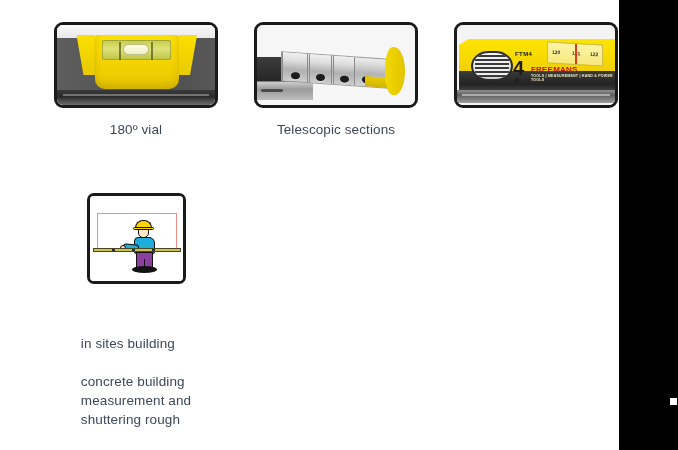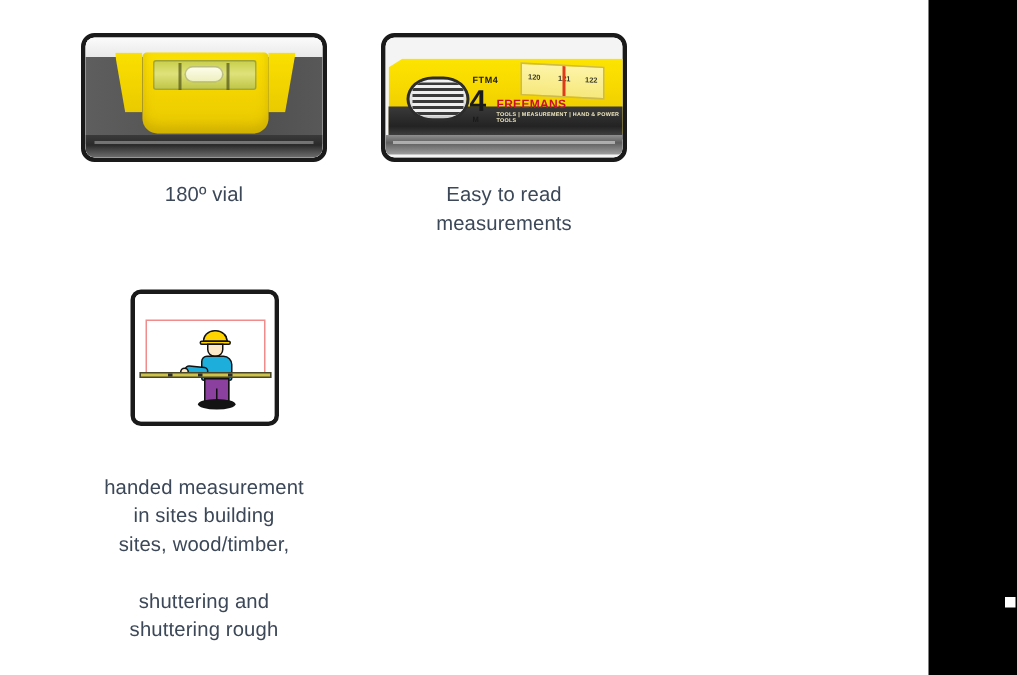--- a/index.html
+++ b/index.html
@@ -72,21 +72,20 @@
     box-sizing: border-box;
   }
   .media-frame.square {
     width: 99px;
     height: 91px;
     border-radius: 7px;
   }
 
   .caption {
     margin-top: 12px;
-    text-align: center;
     color: #3c4858;
     font-size: 13.5px;
     line-height: 19px;
     letter-spacing: 0.1px;
     max-width: 172px;
   }
   .caption.wide { max-width: 178px; }
 
   
   .lvl { position: absolute; inset: 0; background: #f2f2f2; }
@@ -335,20 +334,41 @@
               <div class="vial-mark" style="left:72%"></div>
               <div class="vial-bubble"></div>
             </div>
           </div>
           <div class="lvl-base"></div>
         </div>
       </div>
       <div class="caption">180º vial</div>
     </div>
 
+    <div class="feature-cell">
+      <div class="media-frame">
+        <div class="tel">
+          <div class="tel-darkhead"></div>
+          <div class="tel-railbottom"></div>
+          <div class="tel-shaft">
+            <div class="tel-seg" style="left:0px;width:26px"></div>
+            <div class="tel-seg" style="left:27px;width:23px"></div>
+            <div class="tel-seg" style="left:51px;width:22px"></div>
+            <div class="tel-hole" style="left:9px;top:19px"></div>
+            <div class="tel-hole" style="left:34px;top:19px"></div>
+            <div class="tel-hole" style="left:58px;top:19px"></div>
+            <div class="tel-hole" style="left:80px;top:18px"></div>
+          </div>
+          <div class="tel-hole" style="left:134px;top:50px"></div>
+          <div class="tel-tip-edge"></div>
+          <div class="tel-tip"></div>
+        </div>
+      </div>
+      <div class="caption">Telescopic sections</div>
+    </div>
 
     <div class="feature-cell">
       <div class="media-frame">
         <div class="erm">
           <div class="erm-body"></div>
           <div class="erm-dark"></div>
           <div class="erm-window">
             <div class="erm-window-stripes"></div>
           </div>
           <div class="erm-model">FTM4</div>
@@ -358,24 +378,20 @@
           <div class="erm-tag">TOOLS | MEASUREMENT | HAND &amp; POWER TOOLS</div>
           <div class="erm-scale">
             <div class="erm-scale-num" style="left:4px">120</div>
             <div class="erm-scale-num" style="left:24px">121</div>
             <div class="erm-scale-num" style="left:42px">122</div>
             <div class="erm-needle"></div>
           </div>
           <div class="erm-foot"></div>
         </div>
       </div>
-      <div class="caption wide">
-        <span>Easy to read</span><br>
-        <span>measurements</span>
-      </div>
     </div>
 
   </div>
 
   <div class="feature-row feature-row-bottom">
 
     <div class="feature-cell">
       <div class="media-frame square">
         <div class="illus">
           <div class="illus-room"></div>
@@ -393,25 +409,25 @@
 
           <div class="illus-rod">
             <div class="illus-rod-tick" style="left:18px"></div>
             <div class="illus-rod-tick" style="left:38px"></div>
             <div class="illus-rod-tick" style="left:58px"></div>
           </div>
         </div>
       </div>
       <div class="caption wide">
         <br>
-        <span>handed measurement</span><br>
+        <br>
         <span>in sites building</span><br>
-        <span>sites, wood/timber,</span><br>
         <br>
-        <span>shuttering and</span><br>
+        <span>concrete building</span><br>
+        <span>measurement and</span><br>
         <span>shuttering rough</span>
       </div>
     </div>
 
   </div>
 
 </div>
 
 <div class="right-panel">
   <div class="right-panel-marker"></div>

